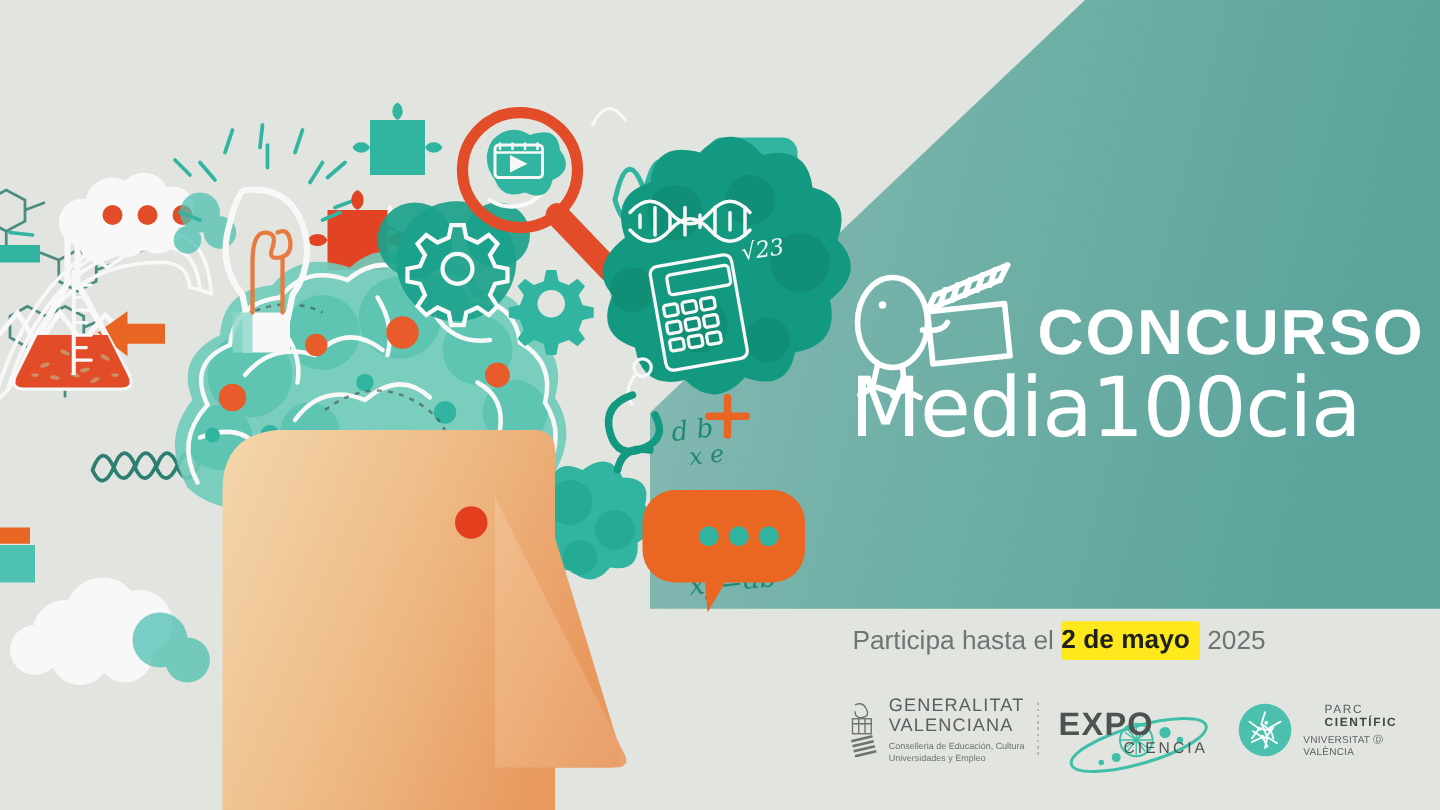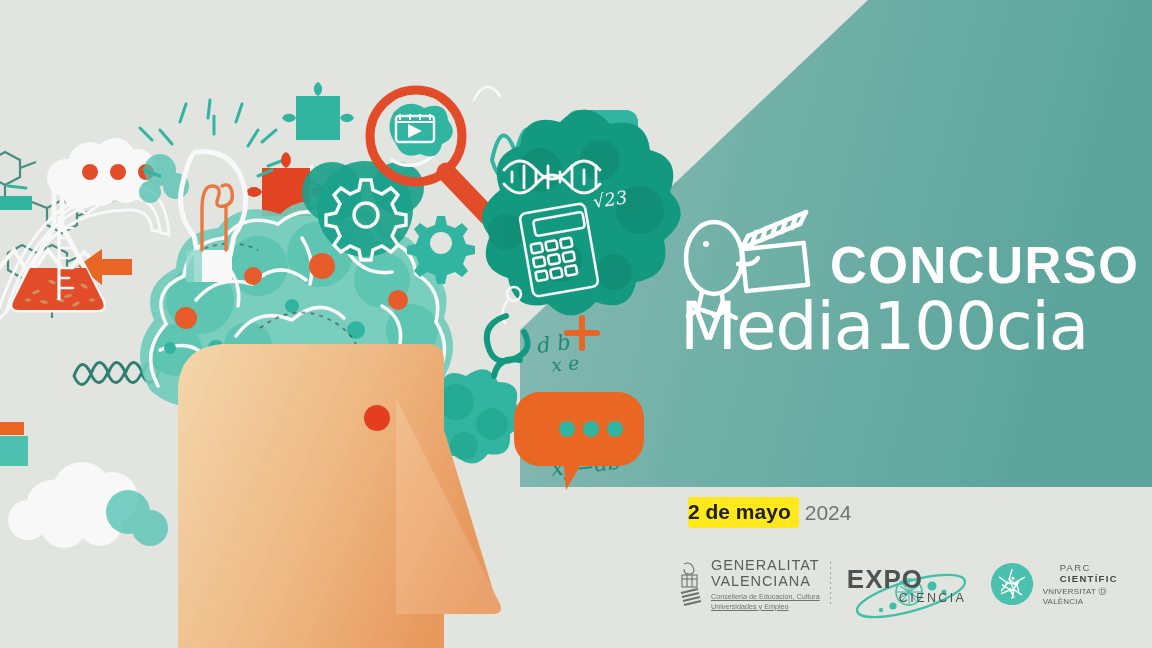--- a/index.html
+++ b/index.html
@@ -65,21 +65,21 @@
   
   #logos {
     position:absolute; left:678px; top:552px;
     width:470px; height:64px;
     display:flex; align-items:center;
   }
   .logo { display:flex; align-items:center; }
   #logo-gva { width:152px; }
   .gva-text { margin-left:7px; }
   .gva-l1 { font-size:14.5px; letter-spacing:.9px; color:#59605c; line-height:1.12; font-weight:500;}
-  .gva-l2 { font-size:7.2px; color:#6d736f; line-height:1.32; margin-top:3px; white-space:pre-line;text-decoration:underline;}
+  .gva-l2 { font-size:7.2px; color:#6d736f; line-height:1.32; margin-top:3px; white-space:pre-line;}
   .divider {
     width:1px; height:44px; margin:0 16px 0 6px;
     background:repeating-linear-gradient(to bottom,#9aa09c 0 2px,transparent 2px 5px);
   }
   #logo-expo { width:130px; position:relative; }
   .expo-word { font-size:26px; letter-spacing:1px; color:#4c5350; font-weight:600; }
   .ciencia-word { font-size:12.5px; letter-spacing:2.4px; color:#4c5350; margin-left:52px; margin-top:-4px;}
   #logo-parc { margin-left:18px; display:flex; align-items:center; }
   .parc-text { margin-left:9px; }
   .parc-l1 { font-size:9.5px; letter-spacing:1.3px; color:#5a615d;padding-left:17px; }
@@ -503,22 +503,23 @@
     </g>
     <circle cx="706" cy="244" r="3" fill="#ffffff"></circle>
   </svg>
 
   <div class="txt" id="concurso">CONCURSO</div>
 
   <div class="txt" id="media100cia">Media100cia</div>
 
 
   <div class="txt" id="deadline">
+    <span>Participa hasta el</span>
     <span class="hl">2 de mayo</span>
-    <span>2024</span>
+    <span>2025</span>
   </div>
 
   <div id="logos">
 
     <div class="logo" id="logo-gva">
       <svg width="26" height="46" viewBox="0 0 26 46">
         <g stroke="#6d736f" stroke-width="1.1" fill="none">
           <path d="M6,3 q6,-3 9,3 q3,6 -3,7 q-6,1 -6,-5"></path>
           <rect x="4" y="14" width="15" height="12"></rect>
           <line x1="4" y1="18" x2="19" y2="18"></line>

